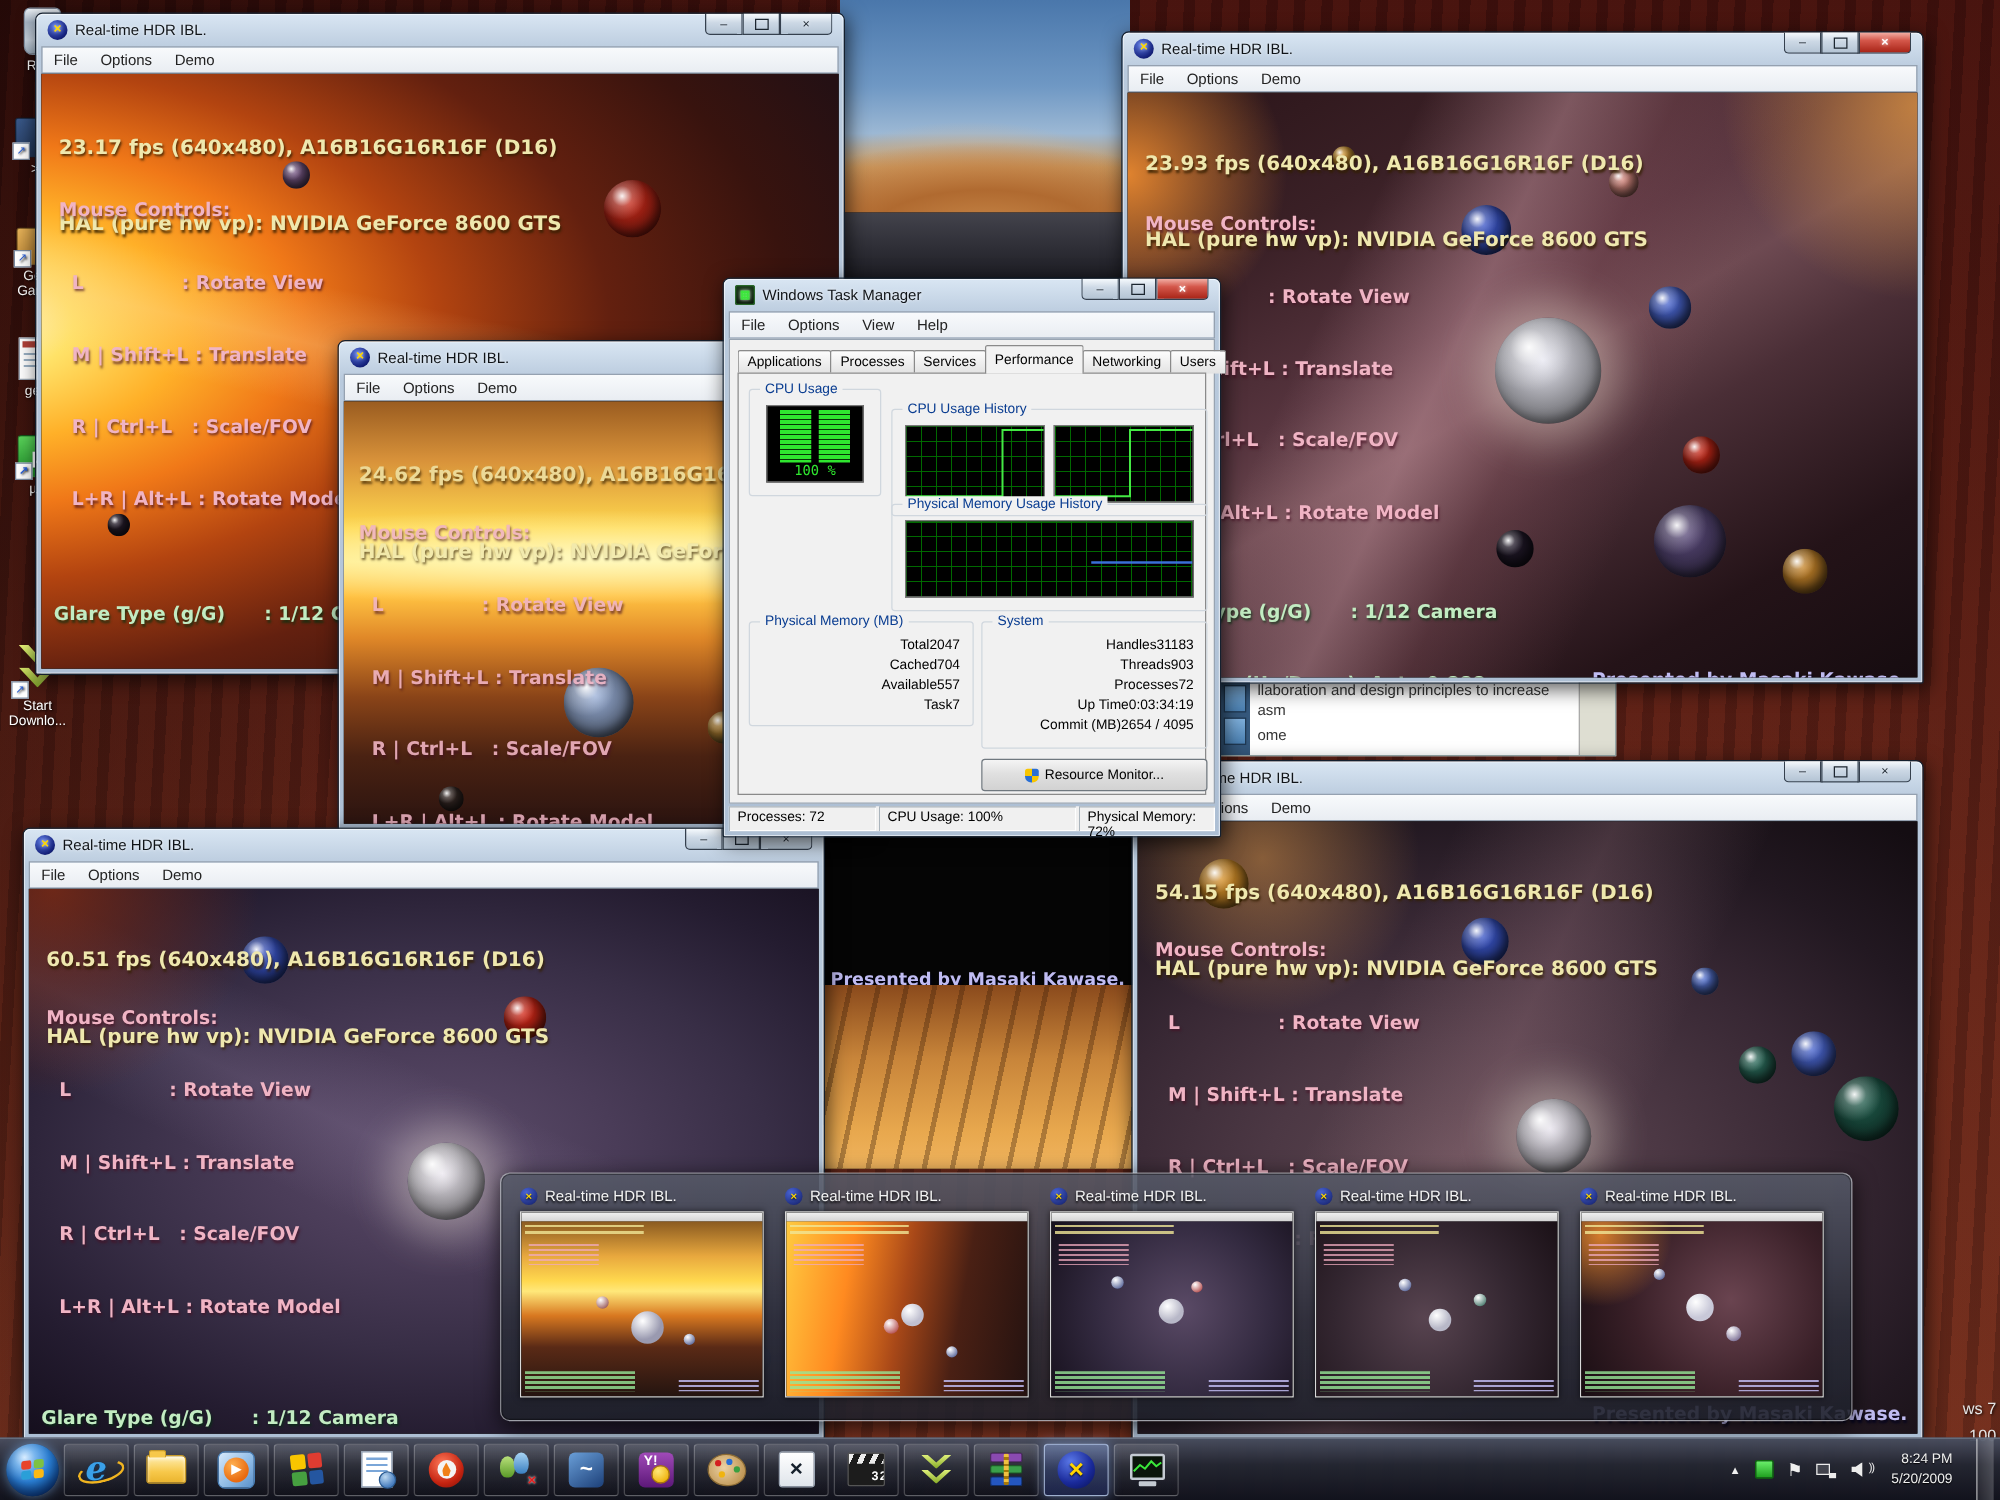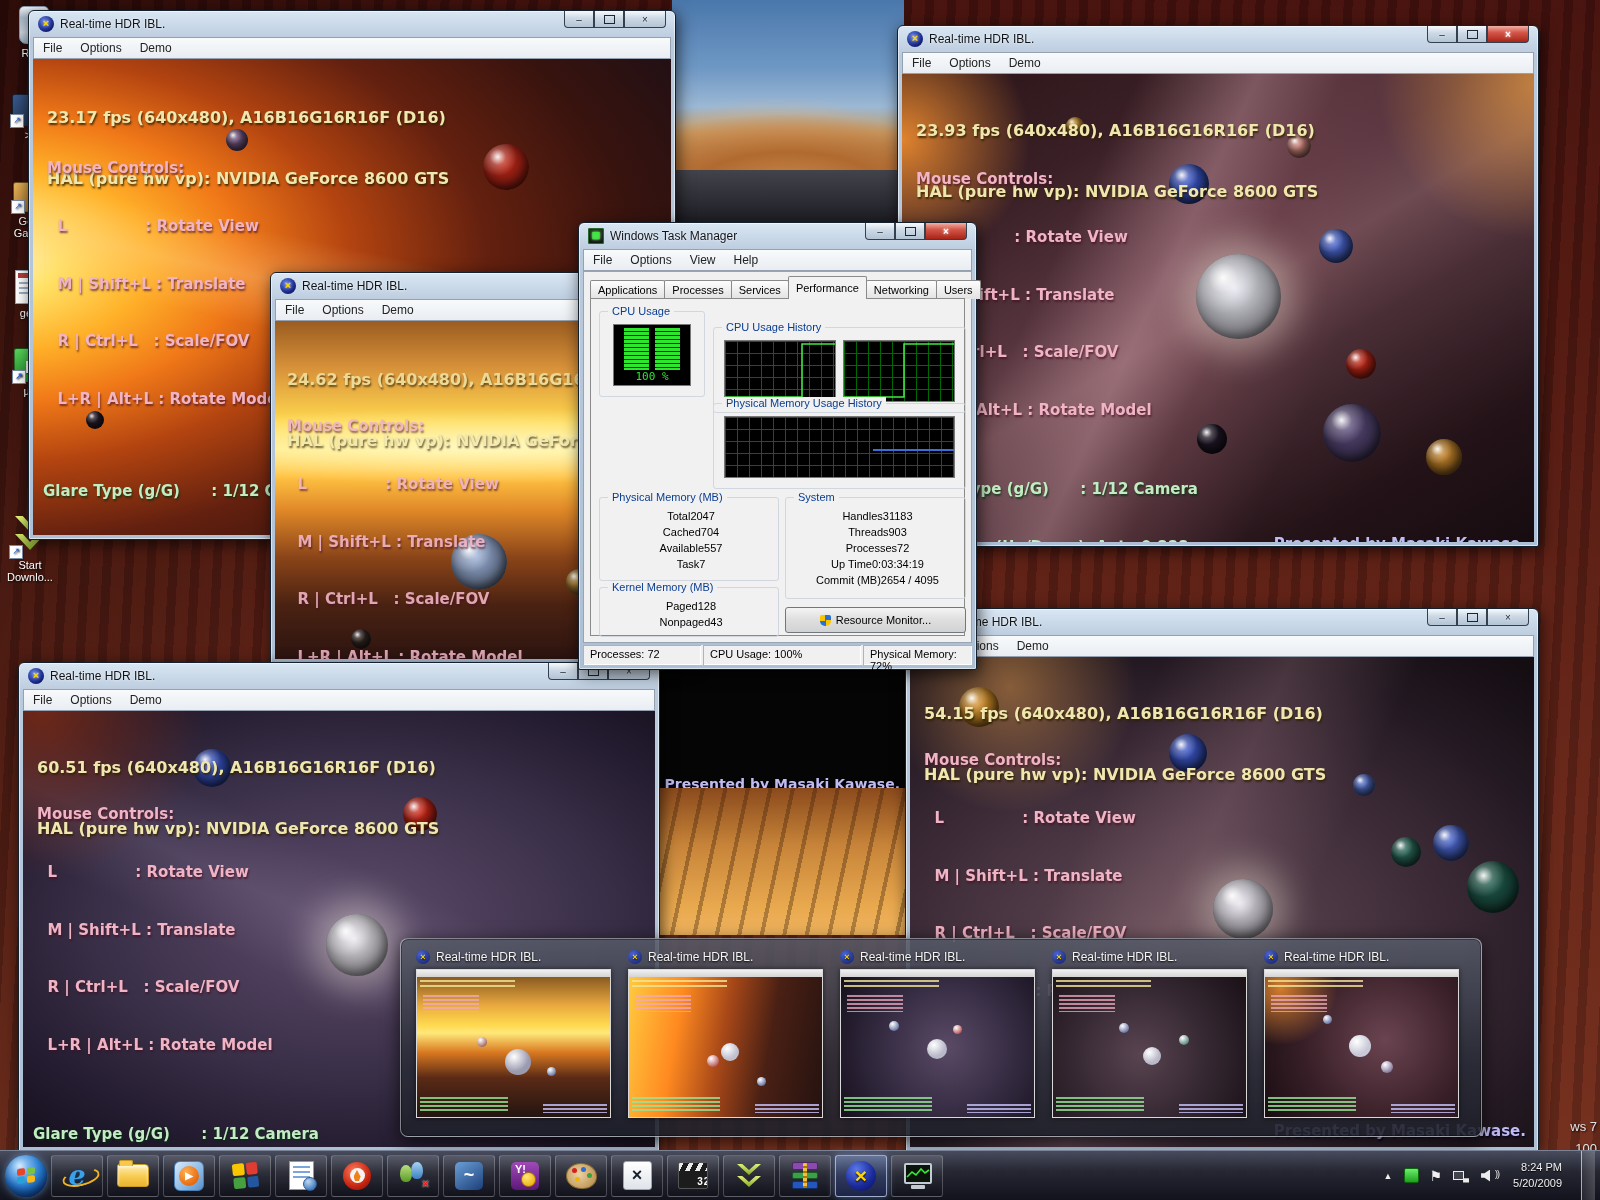--- a/index.html
+++ b/index.html
@@ -108,21 +108,21 @@
   .led .col{flex:1;background:repeating-linear-gradient(180deg,#2fe62f 0 3px,#063306 3px 4px)}
   .led .col.mem{background:
      linear-gradient(180deg, rgba(0,0,0,.75) 0 12px, transparent 12px),
      repeating-linear-gradient(180deg,#2fe62f 0 3px,#063306 3px 4px)}
   .ledval{position:absolute;bottom:2px;width:100%;text-align:center;color:#2fe62f;
     font-family:"DejaVu Sans Mono",monospace;font-size:11px}
   .graph{position:absolute;top:12px;height:62px;background:#000;border:1px solid #787878;box-sizing:border-box;
     background-image:repeating-linear-gradient(90deg, rgba(0,110,0,.95) 0 1px, transparent 1px 12px),
                      repeating-linear-gradient(180deg, rgba(0,110,0,.95) 0 1px, transparent 1px 12px)}
   .graph svg{position:absolute;inset:0;width:100%;height:100%}
-  .kv{position:absolute;left:14px;right:10px;display:flex;justify-content:center;font-size:11px;color:#000}
+  .kv{position:absolute;left:14px;right:10px;display:flex;justify-content:flex-end;font-size:11px;color:#000}
   .resbtn{position:absolute;display:flex;align-items:center;justify-content:center;gap:5px;
     border:1px solid #70787f;border-radius:3px;background:linear-gradient(#f4f4f4,#e0e0e0 45%,#d2d2d2);
     font-size:11px;color:#000}
   .shield{width:11px;height:11px;border-radius:2px 2px 45% 45%;
     background:conic-gradient(#2a6fd4 0 25%, #f8c500 0 50%, #2a6fd4 0 75%, #f8c500 0)}
   .tm-status{position:absolute;left:4px;right:4px;bottom:4px;height:20px;background:#f0f0f0;display:flex;gap:2px;font-size:11px;color:#000}
   .tm-cell{box-shadow:inset 1px 1px 0 #aab4bc, inset -1px -1px 0 #fff;padding:3px 0 0 7px;box-sizing:border-box}
   
   .fly{position:absolute;left:400px;top:938px;width:1080px;height:197px;z-index:20;border-radius:8px;
     background:linear-gradient(rgba(86,90,104,.88),rgba(44,46,58,.88) 60%,rgba(30,32,42,.9));
@@ -292,20 +292,30 @@
 
   <div class="midwin">
     <div class="mid-top"></div>
     <div class="g pres" style="left:0;right:6px;top:570px;font-size:14px">
       <div>Presented by Masaki Kawase.</div>
       <div>http://www.daionet.gr.jp/`masa</div>
     </div>
     <div class="mid-wood"></div>
   </div>
 
+  <div class="docfrag">
+    <div class="doc-blue">
+        <i></i>
+        <i></i>
+      </div>
+    <div class="doc-grey"></div>
+    <div class="doc-line" style="top:1px">llaboration and design principles to increase</div>
+    <div class="doc-line" style="top:17px">asm</div>
+    <div class="doc-line" style="top:37px">ome</div>
+  </div>
 
   <div class="win" style="left:28px;top:10px;width:646px;height:528px;z-index:2">
     <div class="tbar">
       <span class="appico">×</span>
       <span>Real-time HDR IBL.</span>
       <span class="cbtns">
         <span class="cb">–</span>
         <span class="cb">
             <i class="maxbox"></i>
           </span>
@@ -609,31 +619,20 @@
             </div>
           <div class="kv" style="top:60px">
               <span>Up Time</span>
               <span>0:03:34:19</span>
             </div>
           <div class="kv" style="top:76px">
               <span>Commit (MB)</span>
               <span>2654 / 4095</span>
             </div>
         </div>
-        <div class="grp" style="left:8px;top:288px;width:178px;height:48px">
-          <span class="glabel">Kernel Memory (MB)</span>
-          <div class="kv" style="top:12px">
-              <span>Paged</span>
-              <span>128</span>
-            </div>
-          <div class="kv" style="top:28px">
-              <span>Nonpaged</span>
-              <span>43</span>
-            </div>
-        </div>
         <div class="resbtn" style="left:194px;top:308px;width:179px;height:24px">
           <span class="shield"></span>
           <span>Resource Monitor...</span>
         </div>
       </div>
     </div>
     <div class="tm-status">
       <div class="tm-cell" style="width:118px">Processes: 72</div>
       <div class="tm-cell" style="width:158px">CPU Usage: 100%</div>
       <div class="tm-cell" style="flex:1">Physical Memory: 72%</div>

